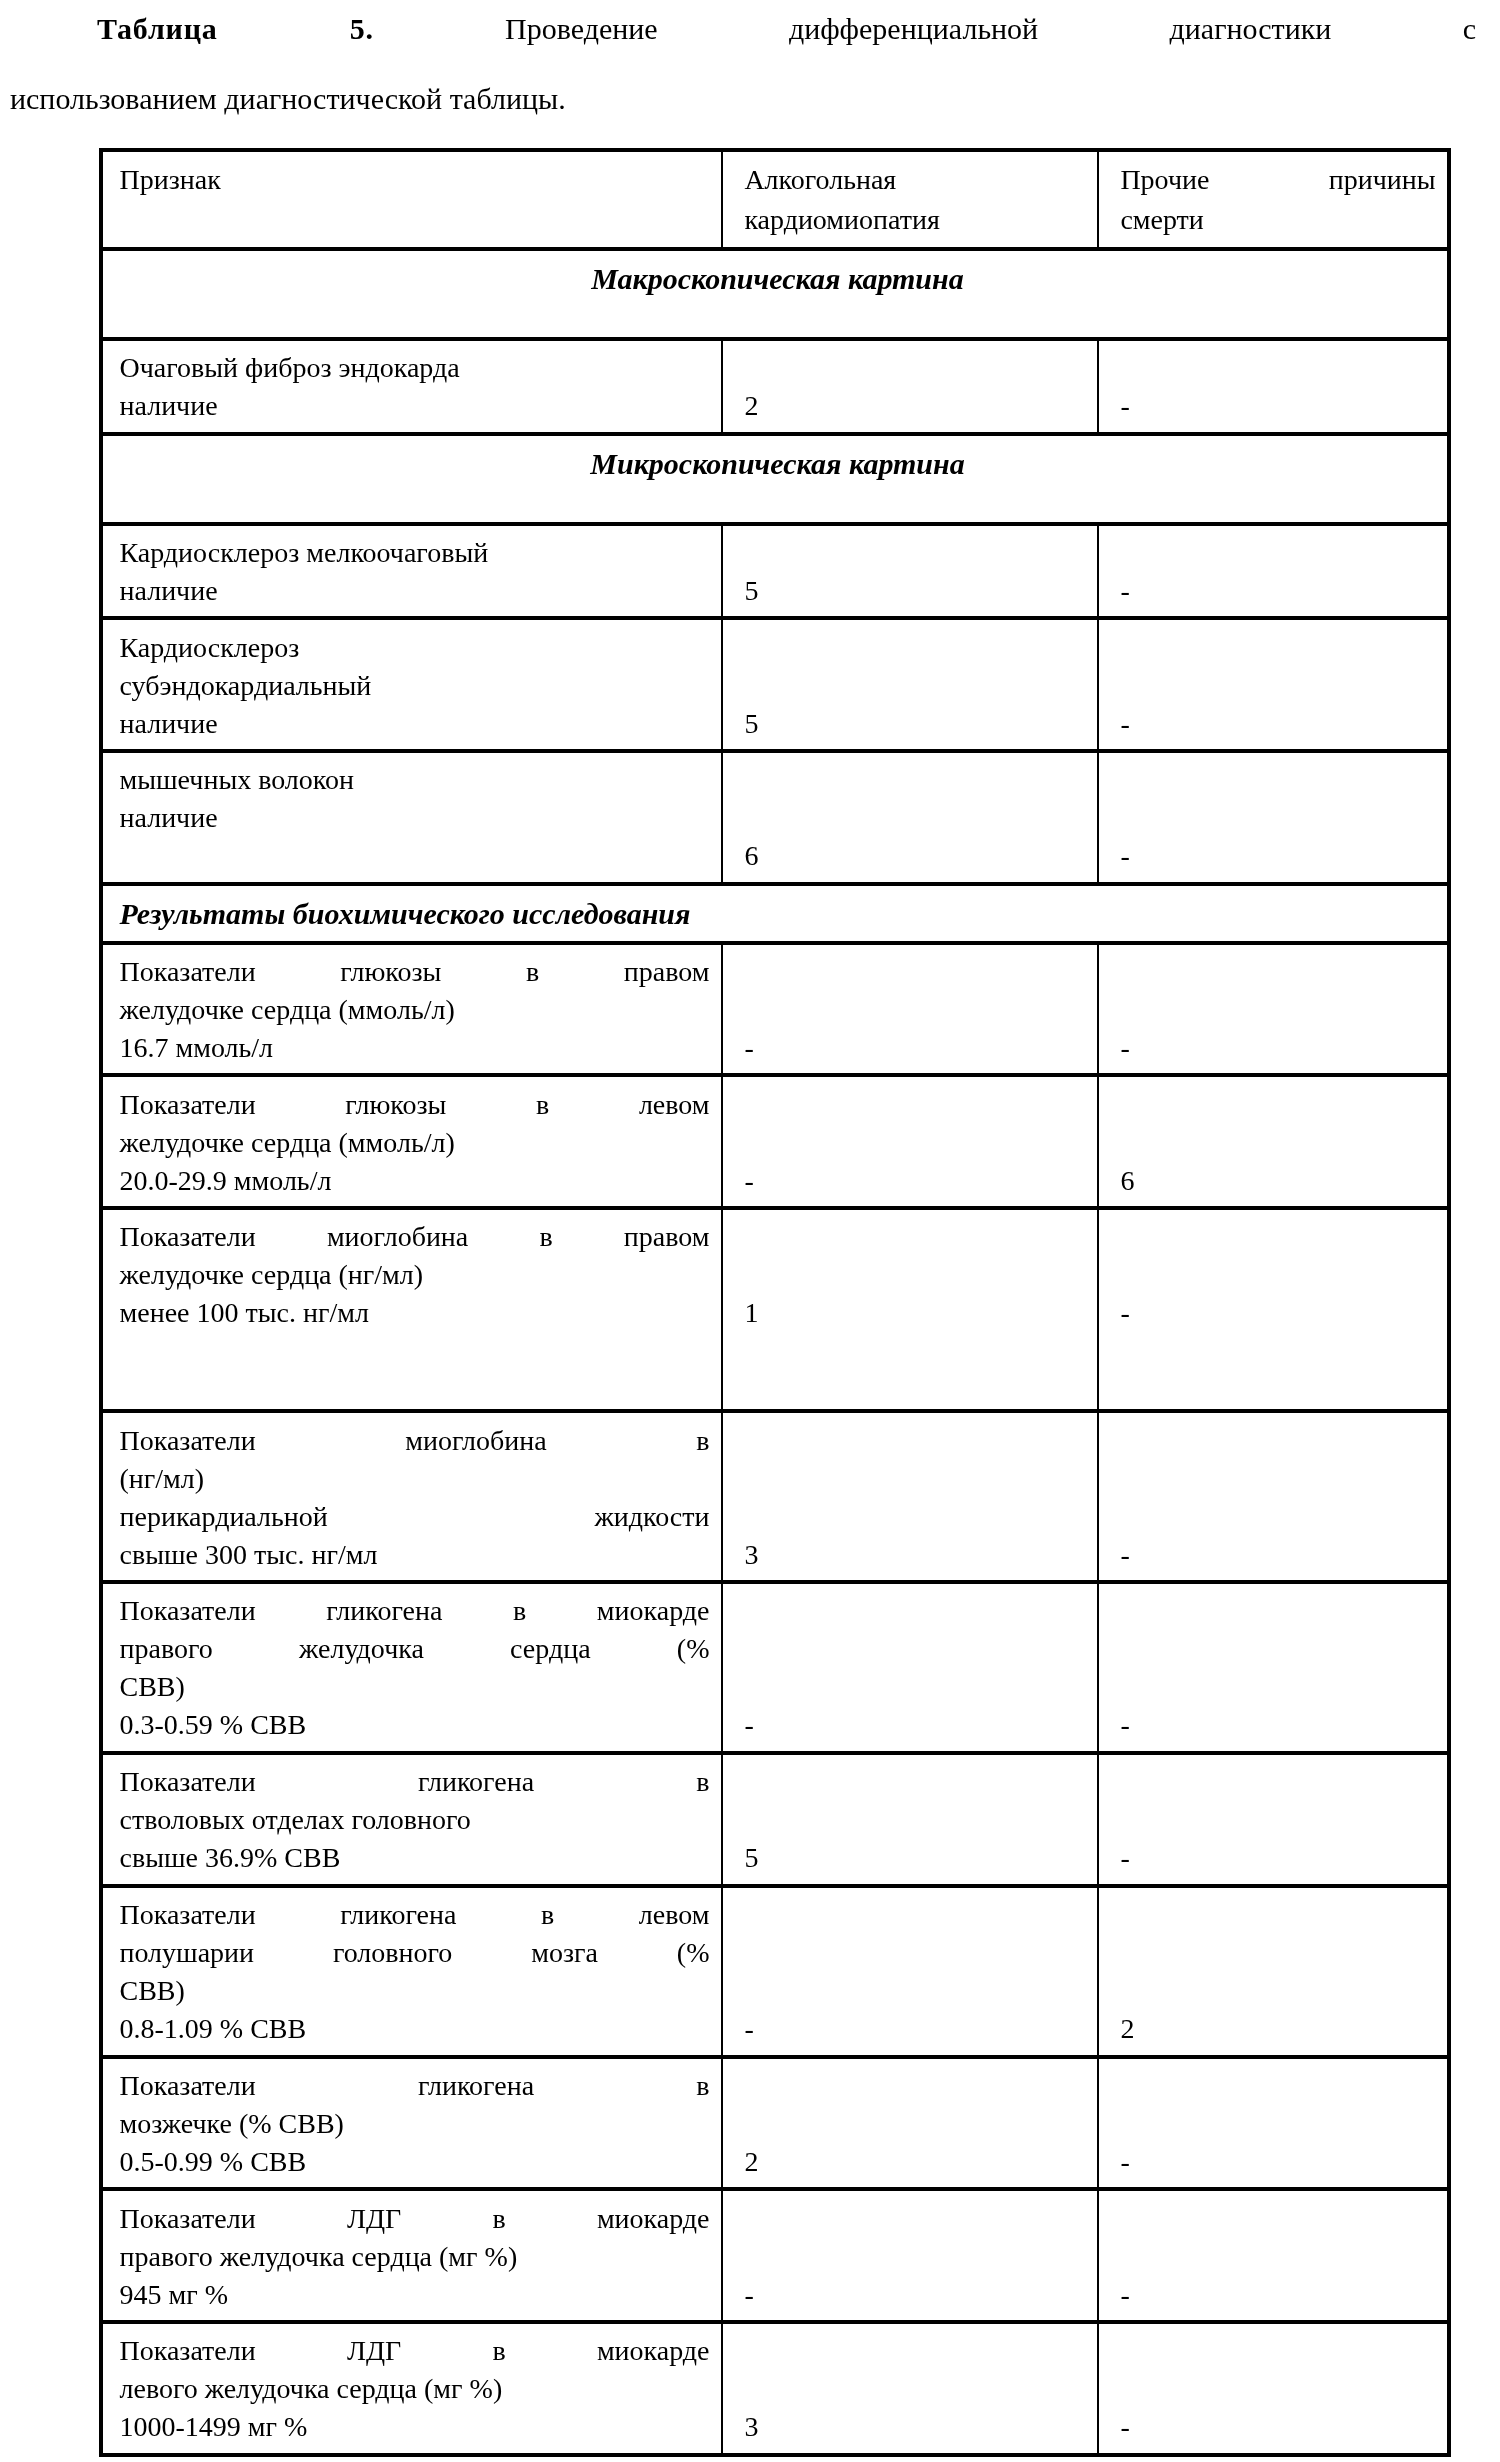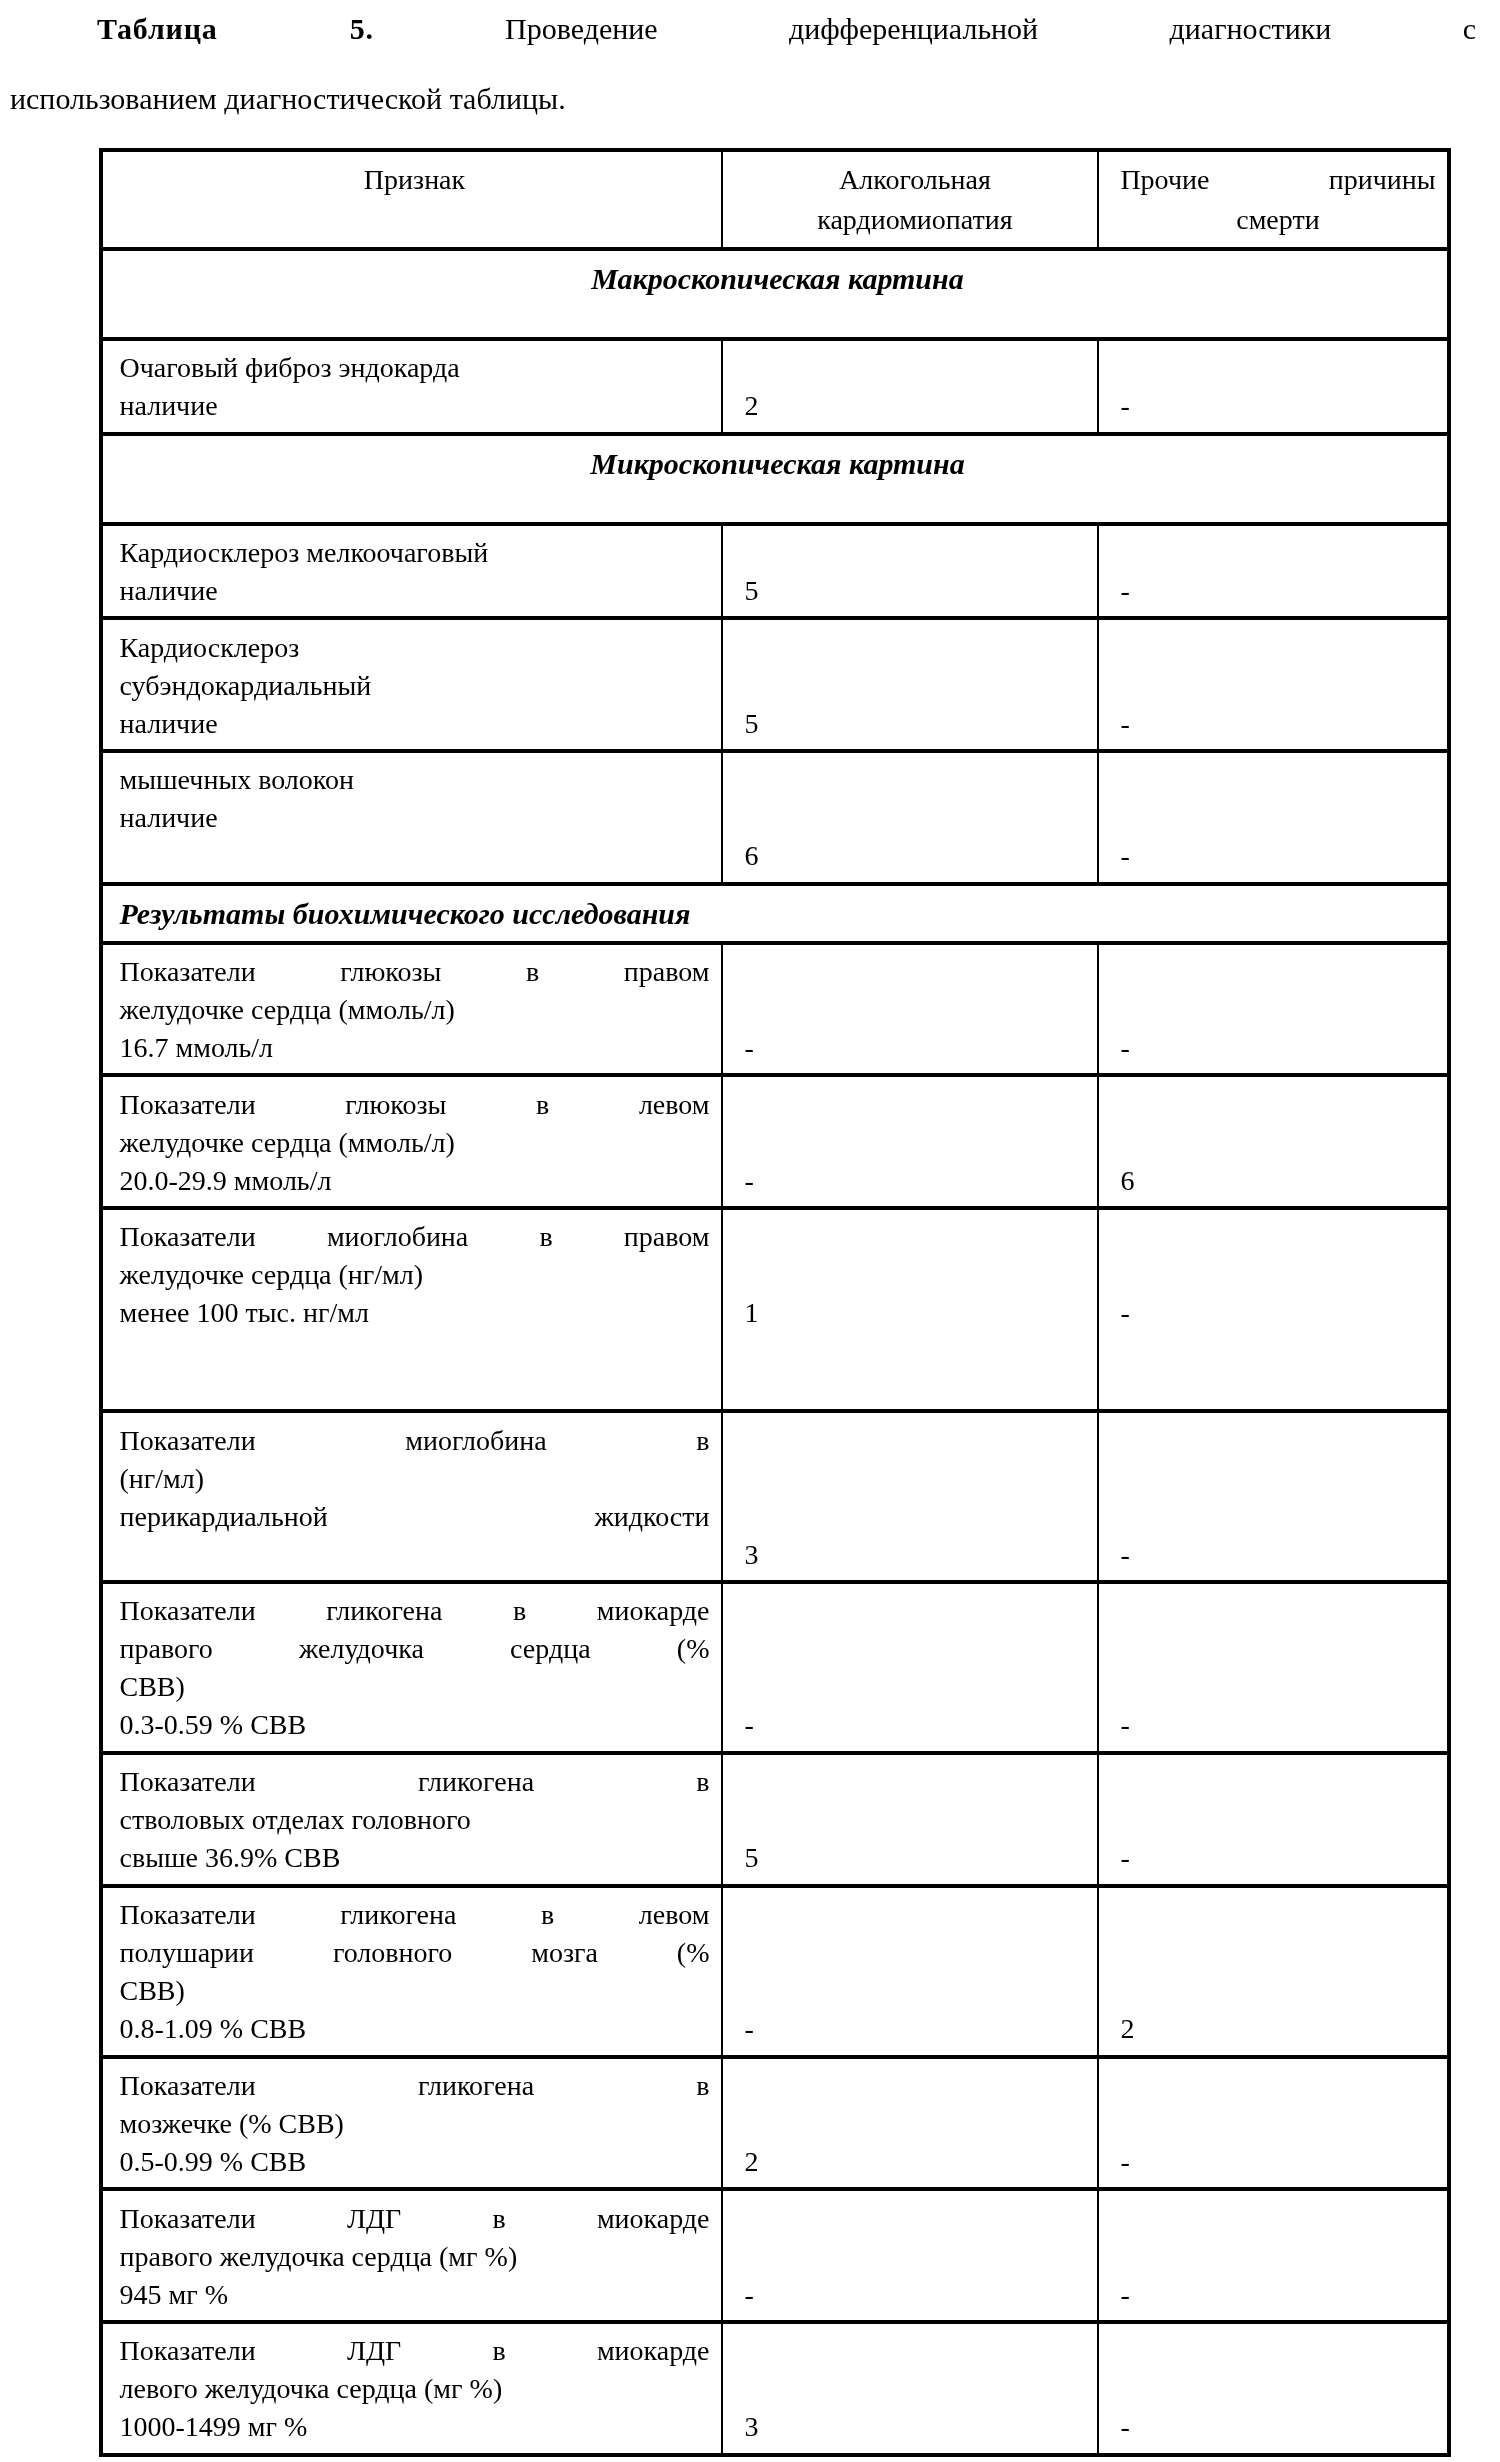--- a/index.html
+++ b/index.html
@@ -54,21 +54,21 @@
   .c3 { flex: 1; padding-left: 21.4px; }
   .line { font-size: 28px; line-height: 38px; white-space: normal; }
   .desc.j {
     text-align: justify;
     text-align-last: justify;
   }
   .crit { text-align: left; }
   .val  { text-align: left; }
   
   .hdr { min-height: 94px; }
-  .hdr .line { line-height: 40px; text-align: center; }
+  .hdr .line { line-height: 40px; }
   .hj { text-align: justify; text-align-last: justify; }
   
   .section .cs {
     width: 100%;
     font-style: italic;
     font-weight: bold;
     font-size: 30px;
     line-height: 40px;
     padding: 8.2px 11.5px 6.6px 16.5px;
     box-sizing: border-box;
@@ -197,20 +197,21 @@
         </div>
         <div class="c c3">
           <div class="line val" style="padding-top: 76px;">-</div>
         </div>
       </div>
       <div class="row">
         <div class="c c1">
           <div class="line desc j">Показатели миоглобина в</div>
           <div class="line desc">(нг/мл)</div>
           <div class="line desc j">перикардиальной жидкости</div>
+          <div class="line crit">свыше 300 тыс. нг/мл</div>
         </div>
         <div class="c c2">
           <div class="line val" style="padding-top: 114px;">3</div>
         </div>
         <div class="c c3">
           <div class="line val" style="padding-top: 114px;">-</div>
         </div>
       </div>
       <div class="row">
         <div class="c c1">

